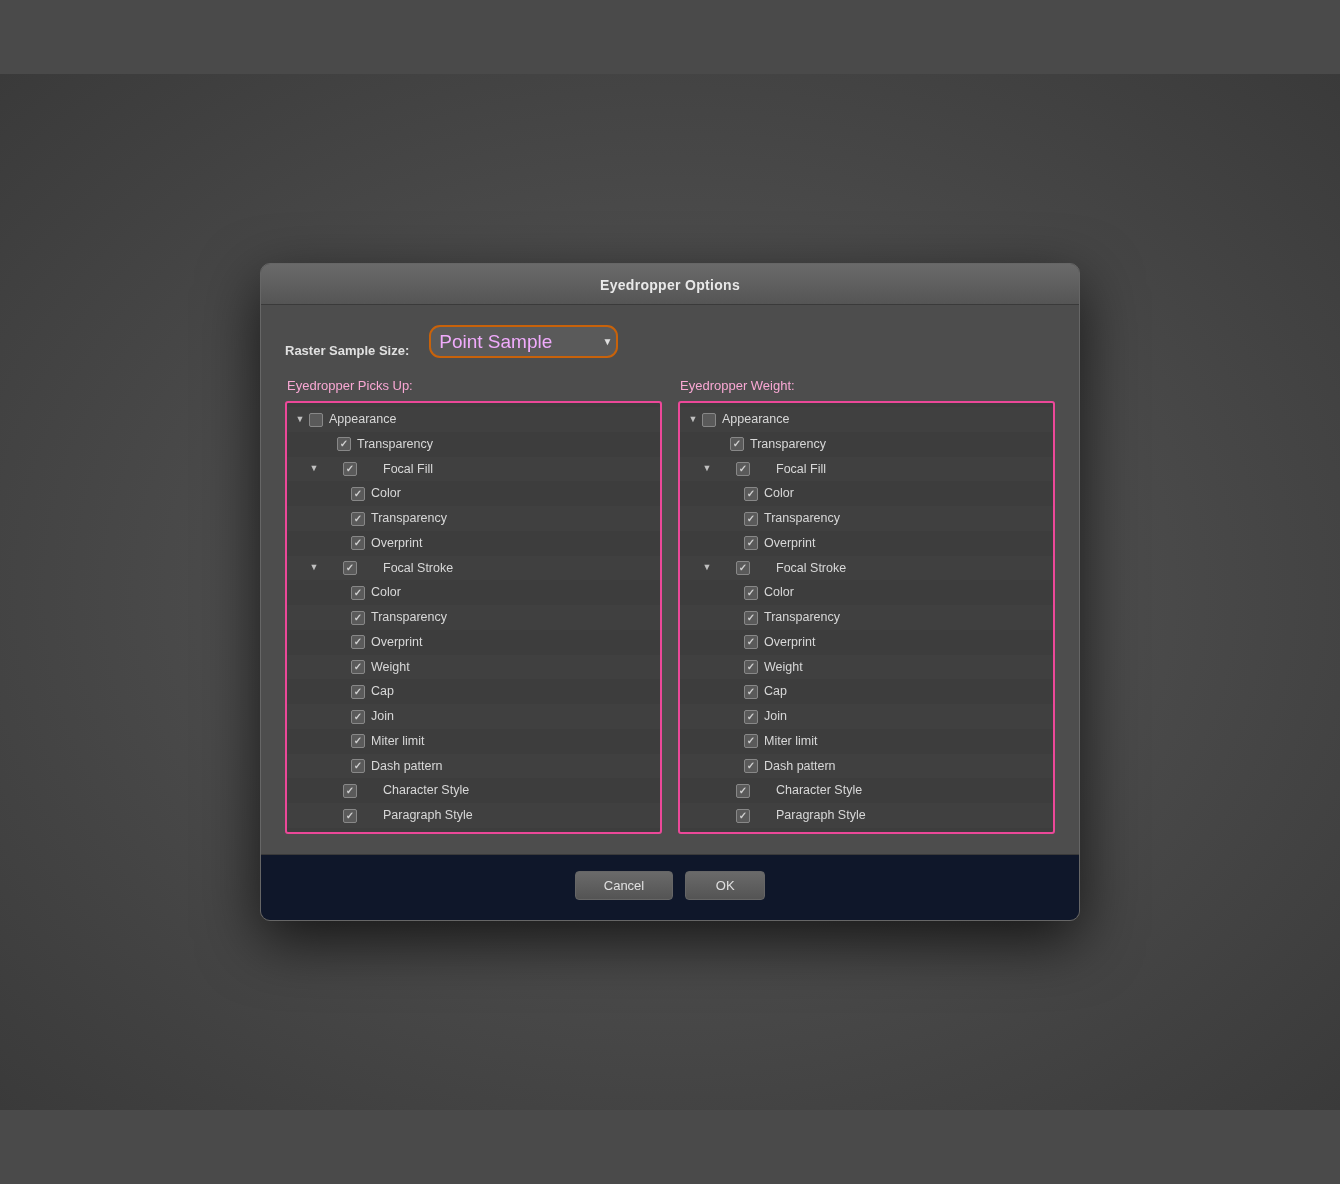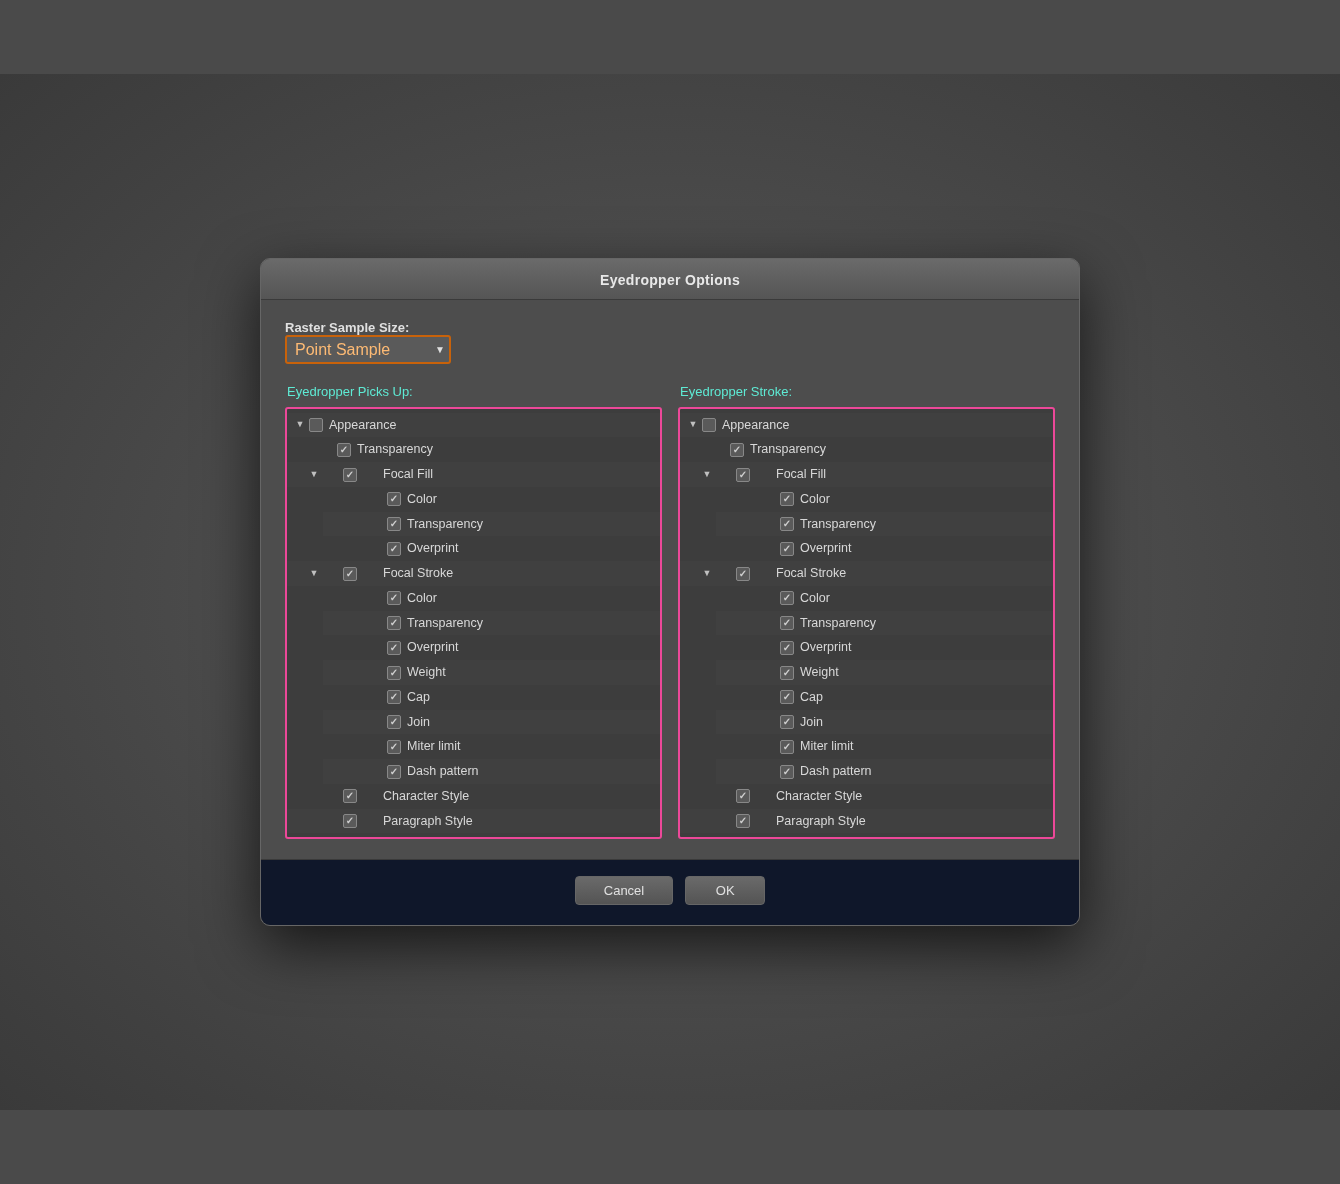--- a/index.html
+++ b/index.html
@@ -46,46 +46,45 @@
       letter-spacing: 0.3px;
     }
 
     .dialog-body {
       padding: 20px 24px 20px;
       background: #4d4d4d;
     }
 
     .raster-row {
       display: flex;
-      align-items: flex-start;
+      align-items: flex-end;
       margin-bottom: 20px;
-      gap: 0;
-      flex-direction: column;
+      gap: 20px;
     }
 
     .raster-label {
       color: #e0e0e0;
       font-size: 13px;
       font-weight: 600;
       white-space: nowrap;
     }
 
     .dropdown-wrapper {
       position: relative;
       display: inline-flex;
       align-items: center;
     }
 
     .dropdown-select {
       appearance: none;
       background: #5a5a5a;
       border: 2px solid #c8620a;
-      border-radius: 3px;
-      color: #fdba74;
-      font-size: 16px;
+      border-radius: 11px;
+      color: #f0abfc;
+      font-size: 19px;
       padding: 4px 28px 4px 8px;
       cursor: pointer;
       outline: none;
       min-width: 130px;
     }
 
     .dropdown-arrow {
       position: absolute;
       right: 6px;
       pointer-events: none;
@@ -96,21 +95,21 @@
     .columns-container {
       display: flex;
       gap: 16px;
     }
 
     .column {
       flex: 1;
     }
 
     .column-header {
-      color: #5eead4;
+      color: #f9a8d4;
       font-size: 13px;
       font-weight: 500;
       margin-bottom: 8px;
       padding-left: 2px;
     }
 
     .tree-container {
       background: #3d3d3d;
       border: 2px solid #ec4899;
       border-radius: 3px;
@@ -130,21 +129,21 @@
       background: #404040;
     }
 
     .tree-item:nth-child(even) {
       background: #3d3d3d;
     }
 
     .indent-0 { padding-left: 6px; }
     .indent-1 { padding-left: 20px; gap: 20px; }
     .indent-2 { padding-left: 34px; }
-    .indent-3 { padding-left: 48px; margin-left: 36px; }
+    .indent-3 { padding-left: 48px; }
 
     .toggle-arrow {
       width: 14px;
       display: inline-flex;
       align-items: center;
       justify-content: center;
       color: #c0c0c0;
       font-size: 9px;
       margin-right: 2px;
       flex-shrink: 0;
@@ -340,21 +339,21 @@
 
             <div class="tree-item indent-1">
               <span class="toggle-arrow empty"></span>
               <span class="checkbox checked"></span>
               <span class="item-label">Paragraph Style</span>
             </div>
           </div>
         </div>
 
         <div class="column">
-          <div class="column-header">Eyedropper Stroke:</div>
+          <div class="column-header">Eyedropper Weight:</div>
           <div class="tree-container">
 
             <div class="tree-item indent-0">
               <span class="toggle-arrow down"></span>
               <span class="checkbox"></span>
               <span class="item-label">Appearance</span>
             </div>
 
             <div class="tree-item indent-2">
               <span class="toggle-arrow empty"></span>

